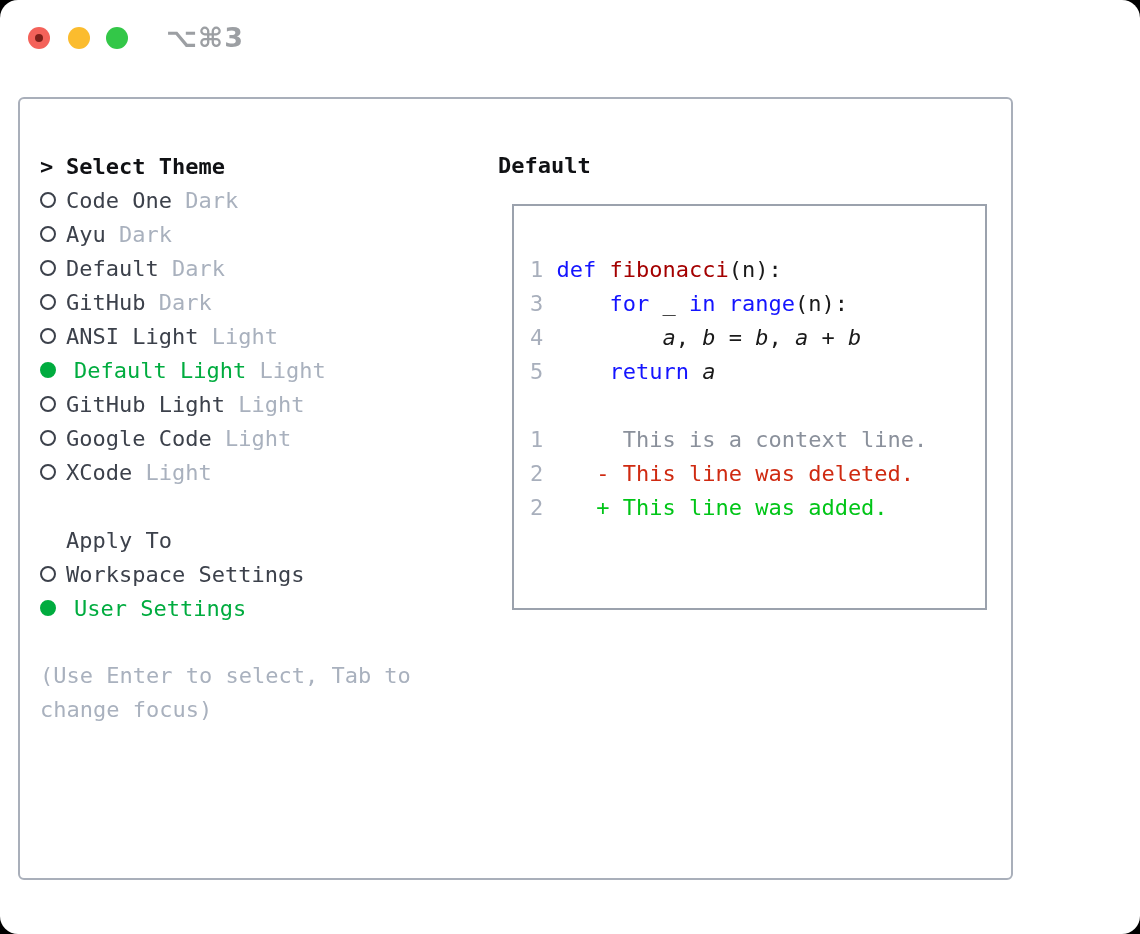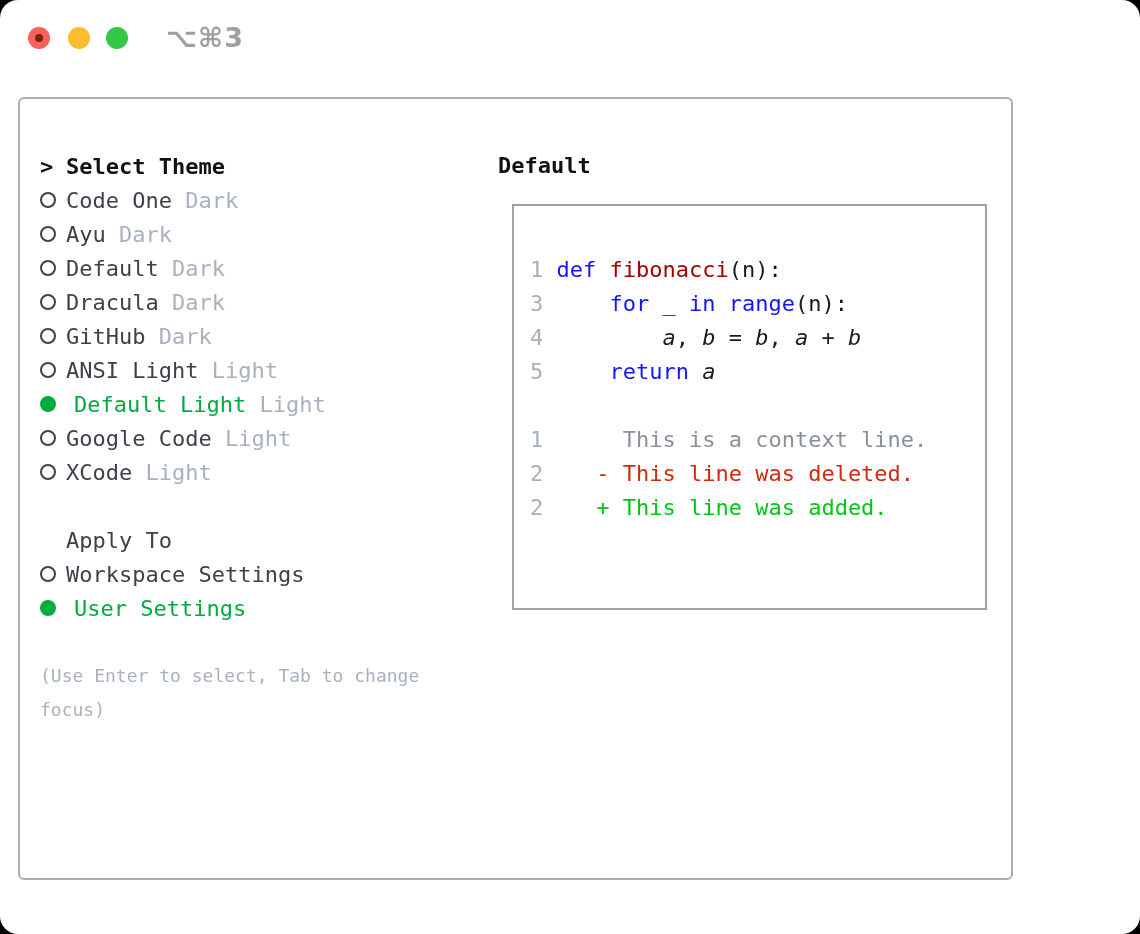--- a/index.html
+++ b/index.html
@@ -34,21 +34,21 @@
   .row.blank{height:34px;}
   .cell-marker{display:inline-flex;align-items:center;justify-content:flex-start;width:26px;flex:0 0 26px;}
   .prompt{font-weight:bold;color:var(--header_black);font-size:22px;}
   .label{white-space:pre;}
   .bold{font-weight:bold;color:var(--header_black);}
   .radio{display:inline-block;width:12px;height:12px;border:2px solid var(--dark_text);border-radius:50%;box-sizing:content-box;}
   .item .name{color:var(--dark_text);}
   .item .variant{color:var(--muted);}
   .item.selected .name{color:var(--accent_green);margin-left:8px;}
   .item.selected .radio{background:var(--accent_green);border-color:var(--accent_green);}
-  .help{margin-top:0;width:400px;font-size:18px;line-height:34px;color:var(--muted);white-space:normal;}
+  .help{margin-top:0;width:400px;font-size:22px;line-height:34px;color:var(--muted);white-space:normal;}
   
   .preview-title{position:absolute;left:478px;top:50px;height:34px;line-height:34px;font-size:22px;font-weight:bold;color:var(--header_black);}
   .preview-box{
     position:absolute;left:492px;top:105px;width:475px;height:406px;
     box-sizing:border-box;border:2px solid var(--preview_border);background:#fff;
     padding:47px 0 12px 16px;overflow:hidden;
   }
   .cl{height:34px;line-height:34px;font-size:22px;white-space:pre;color:var(--code_black);}
   .ln{display:inline-block;width:2ch;color:var(--ln_gray);}
   .tk-kw{color:var(--kw_blue);}
@@ -75,24 +75,24 @@
     <div class="col-left">
       <div class="row">
         <span class="cell-marker prompt">&gt;</span>
         <span class="label bold">Select Theme</span>
       </div>
 
       <div id="theme-list">
           <div class="row item"><span class="cell-marker"><span class="radio"></span></span><span class="label"><span class="name">Code One</span><span class="variant"> Dark</span></span></div>
           <div class="row item"><span class="cell-marker"><span class="radio"></span></span><span class="label"><span class="name">Ayu</span><span class="variant"> Dark</span></span></div>
           <div class="row item"><span class="cell-marker"><span class="radio"></span></span><span class="label"><span class="name">Default</span><span class="variant"> Dark</span></span></div>
-          <div class="row item"><span class="cell-marker"><span class="radio"></span></span><span class="label"><span class="name">Dracula</span><span class="variant"> Dark</span></span></div>
           <div class="row item"><span class="cell-marker"><span class="radio"></span></span><span class="label"><span class="name">GitHub</span><span class="variant"> Dark</span></span></div>
           <div class="row item"><span class="cell-marker"><span class="radio"></span></span><span class="label"><span class="name">ANSI Light</span><span class="variant"> Light</span></span></div>
           <div class="row item selected"><span class="cell-marker"><span class="radio"></span></span><span class="label"><span class="name">Default Light</span><span class="variant"> Light</span></span></div>
+          <div class="row item"><span class="cell-marker"><span class="radio"></span></span><span class="label"><span class="name">GitHub Light</span><span class="variant"> Light</span></span></div>
           <div class="row item"><span class="cell-marker"><span class="radio"></span></span><span class="label"><span class="name">Google Code</span><span class="variant"> Light</span></span></div>
           <div class="row item"><span class="cell-marker"><span class="radio"></span></span><span class="label"><span class="name">XCode</span><span class="variant"> Light</span></span></div>
         </div>
 
       <div class="row blank"></div>
 
       <div class="row">
         <span class="cell-marker"></span>
         <span class="label">Apply To</span>
       </div>

